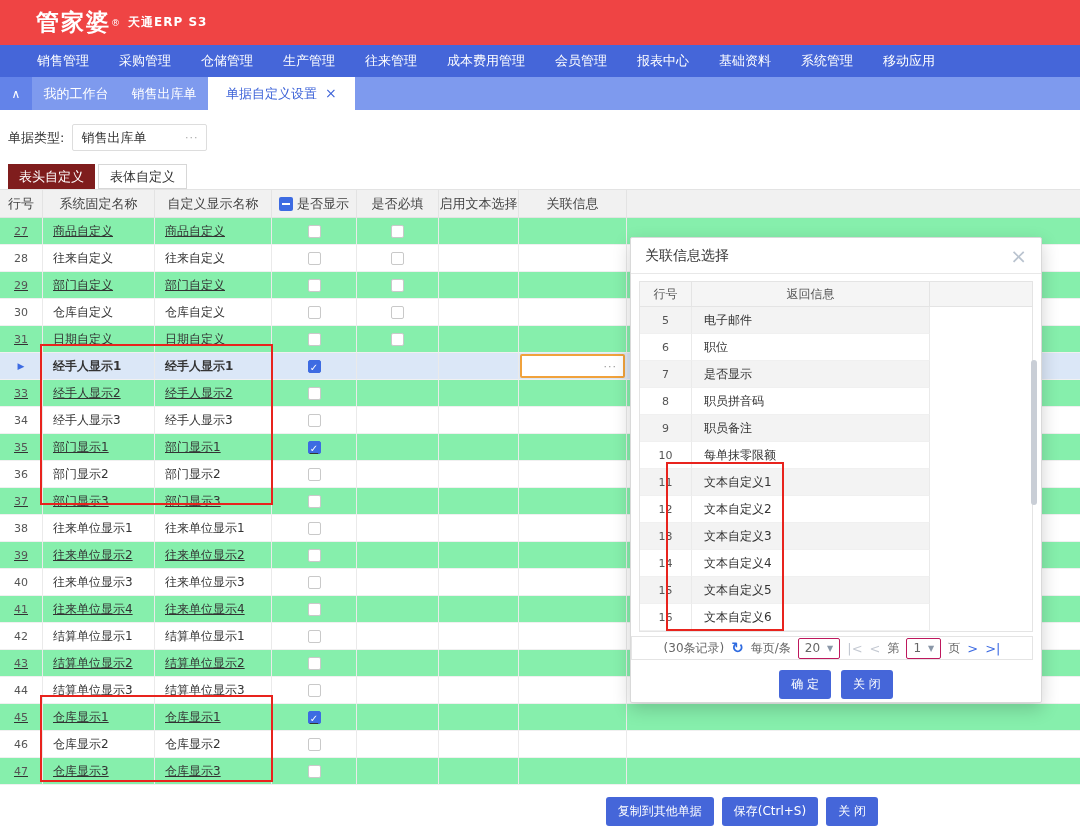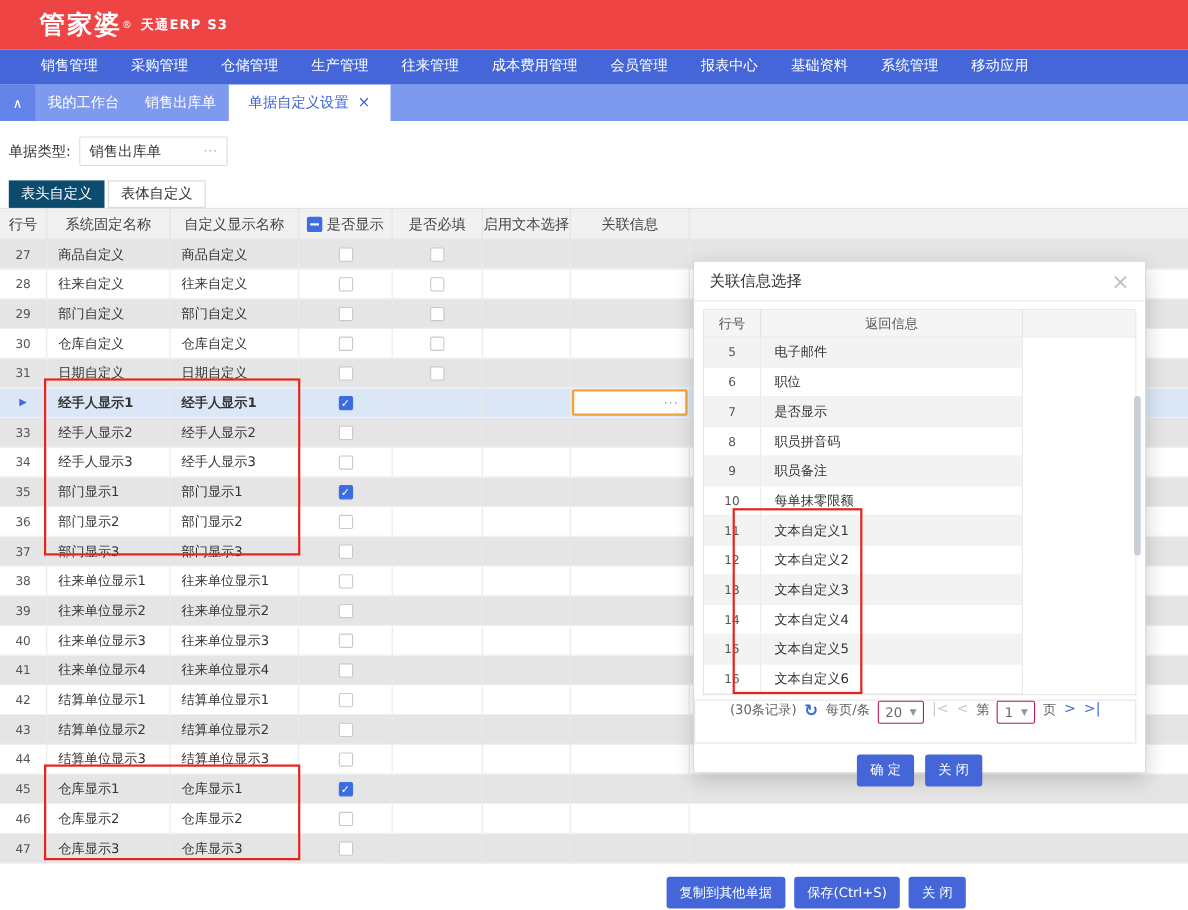--- a/index.html
+++ b/index.html
@@ -22,33 +22,33 @@
   .tab-close { font-size:14px; color:#3d63d8; cursor:pointer; }
 
   
   .doctype-row { margin:14px 0 0 8px; display:flex; align-items:center; }
   .doctype-label { font-size:13px; color:#333; }
   .doctype-input { margin-left:8px; width:135px; height:27px; border:1px solid #ddd; border-radius:2px; background:#fff; display:flex; align-items:center; padding:0 8px; font-size:13px; color:#333; }
   .doctype-input .ellipsis { margin-left:auto; color:#aaa; font-size:11px; letter-spacing:1px; cursor:pointer; }
 
   .subtabs { margin:13px 0 0 8px; display:flex; }
   .subtab { height:25px; line-height:25px; padding:0 11px; font-size:13px; cursor:pointer; }
-  .subtab.active { background:#0c4a6e; color:#fff; }
+  .subtab.active { background:#7f1d1d; color:#fff; }
   .subtab.inactive { background:#fff; border:1px solid #d7d7d7; color:#333; margin-left:3px; line-height:23px; }
 
   
   .grid { margin-top:0; }
   .grid-header { display:flex; height:29px; background:#f1f1f1; border-top:1px solid #e3e3e3; border-bottom:1px solid #e3e3e3; font-size:13px; color:#444; align-items:center; }
   .grid-header > div { border-right:1px solid #e3e3e3; height:100%; display:flex; align-items:center; justify-content:center; }
   .gc-no { width:43px; } .gc-name { width:112px; } .gc-disp { width:117px; }
   .gc-show { width:85px; gap:4px; } .gc-req { width:82px; } .gc-text { width:80px; } .gc-link { width:108px; }
   .gc-fill { flex:1; border-right:none !important; }
 
   .grid-row { display:flex; height:27px; background:#fff; font-size:12px; color:#333; }
-  .grid-row.stripe { background:#e5e5e5; }
+  .grid-row.stripe { background:#86efac;text-decoration:underline; }
   .grid-row.selected { background:#dbe7f7; }
   .grid-row > div { border-right:1px solid #eaeaea; border-bottom:1px solid #f0f0f0; height:100%; display:flex; align-items:center; }
   .cell-no { width:43px; justify-content:center; color:#555; font-size:11px; }
   .cell-name { width:112px; padding-left:10px; }
   .cell-disp { width:117px; padding-left:10px; }
   .cell-show { width:85px; justify-content:center; }
   .cell-req { width:82px; justify-content:center; }
   .cell-text { width:80px; }
   .cell-link { width:108px; position:relative; }
   .cell-fill { flex:1; border-right:none !important; }
@@ -73,21 +73,21 @@
   .dlg-c-no { width:52px; border-right:1px solid #e4e4e4; }
   .dlg-c-info { width:238px; border-right:1px solid #e4e4e4; }
   .dlg-c-fill { flex:1; }
   .dlg-row { display:flex; height:27px; font-size:12px; color:#333; background:#fff; }
   .dlg-row.stripe .dlg-cell-no, .dlg-row.stripe .dlg-cell-label { background:#f3f3f3; }
   .dlg-cell-no { width:52px; display:flex; align-items:center; justify-content:center; border-right:1px solid #eaeaea; border-bottom:1px solid #f0f0f0; color:#555; font-size:11px; }
   .dlg-cell-label { width:238px; display:flex; align-items:center; padding-left:12px; border-right:1px solid #eaeaea; border-bottom:1px solid #f0f0f0; }
   .dlg-cell-fill { flex:1; background:#fff; }
   .dlg-scrollthumb { position:absolute; right:4px; top:122px; width:6px; height:145px; background:#c9ced6; border-radius:3px; cursor:grab; }
 
-  .dlg-pagination { margin:4px 8px 0 0; height:40px; border:1px solid #e4e4e4; display:flex; justify-content:center; gap:7px; font-size:12px; color:#666; }
+  .dlg-pagination { margin:4px 8px 0 0; height:24px; border:1px solid #e4e4e4; display:flex; align-items:center; justify-content:center; gap:7px; font-size:12px; color:#666; }
   .pg-refresh { color:#2f6be0; font-weight:bold; font-size:15px; cursor:pointer; }
   .pg-select { border:1px solid #be185d; border-radius:2px; height:21px; display:flex; align-items:center; gap:7px; padding:0 6px; cursor:pointer; background:#fff; }
   .pg-caret { font-size:8px; color:#8a97a8; }
   .pg-nav { font-size:13px; cursor:pointer; }
   .pg-nav.disabled { color:#c4c9d2; }
   .pg-nav.enabled { color:#3d6be2; }
   .dlg-buttons { margin-top:10px; display:flex; justify-content:center; gap:10px; }
 
   .btn-blue { background:#4566d9; color:#fff; border:none; border-radius:3px; font-size:12px; padding:6px 12px; cursor:pointer; font-family:inherit; white-space:nowrap; }
 

